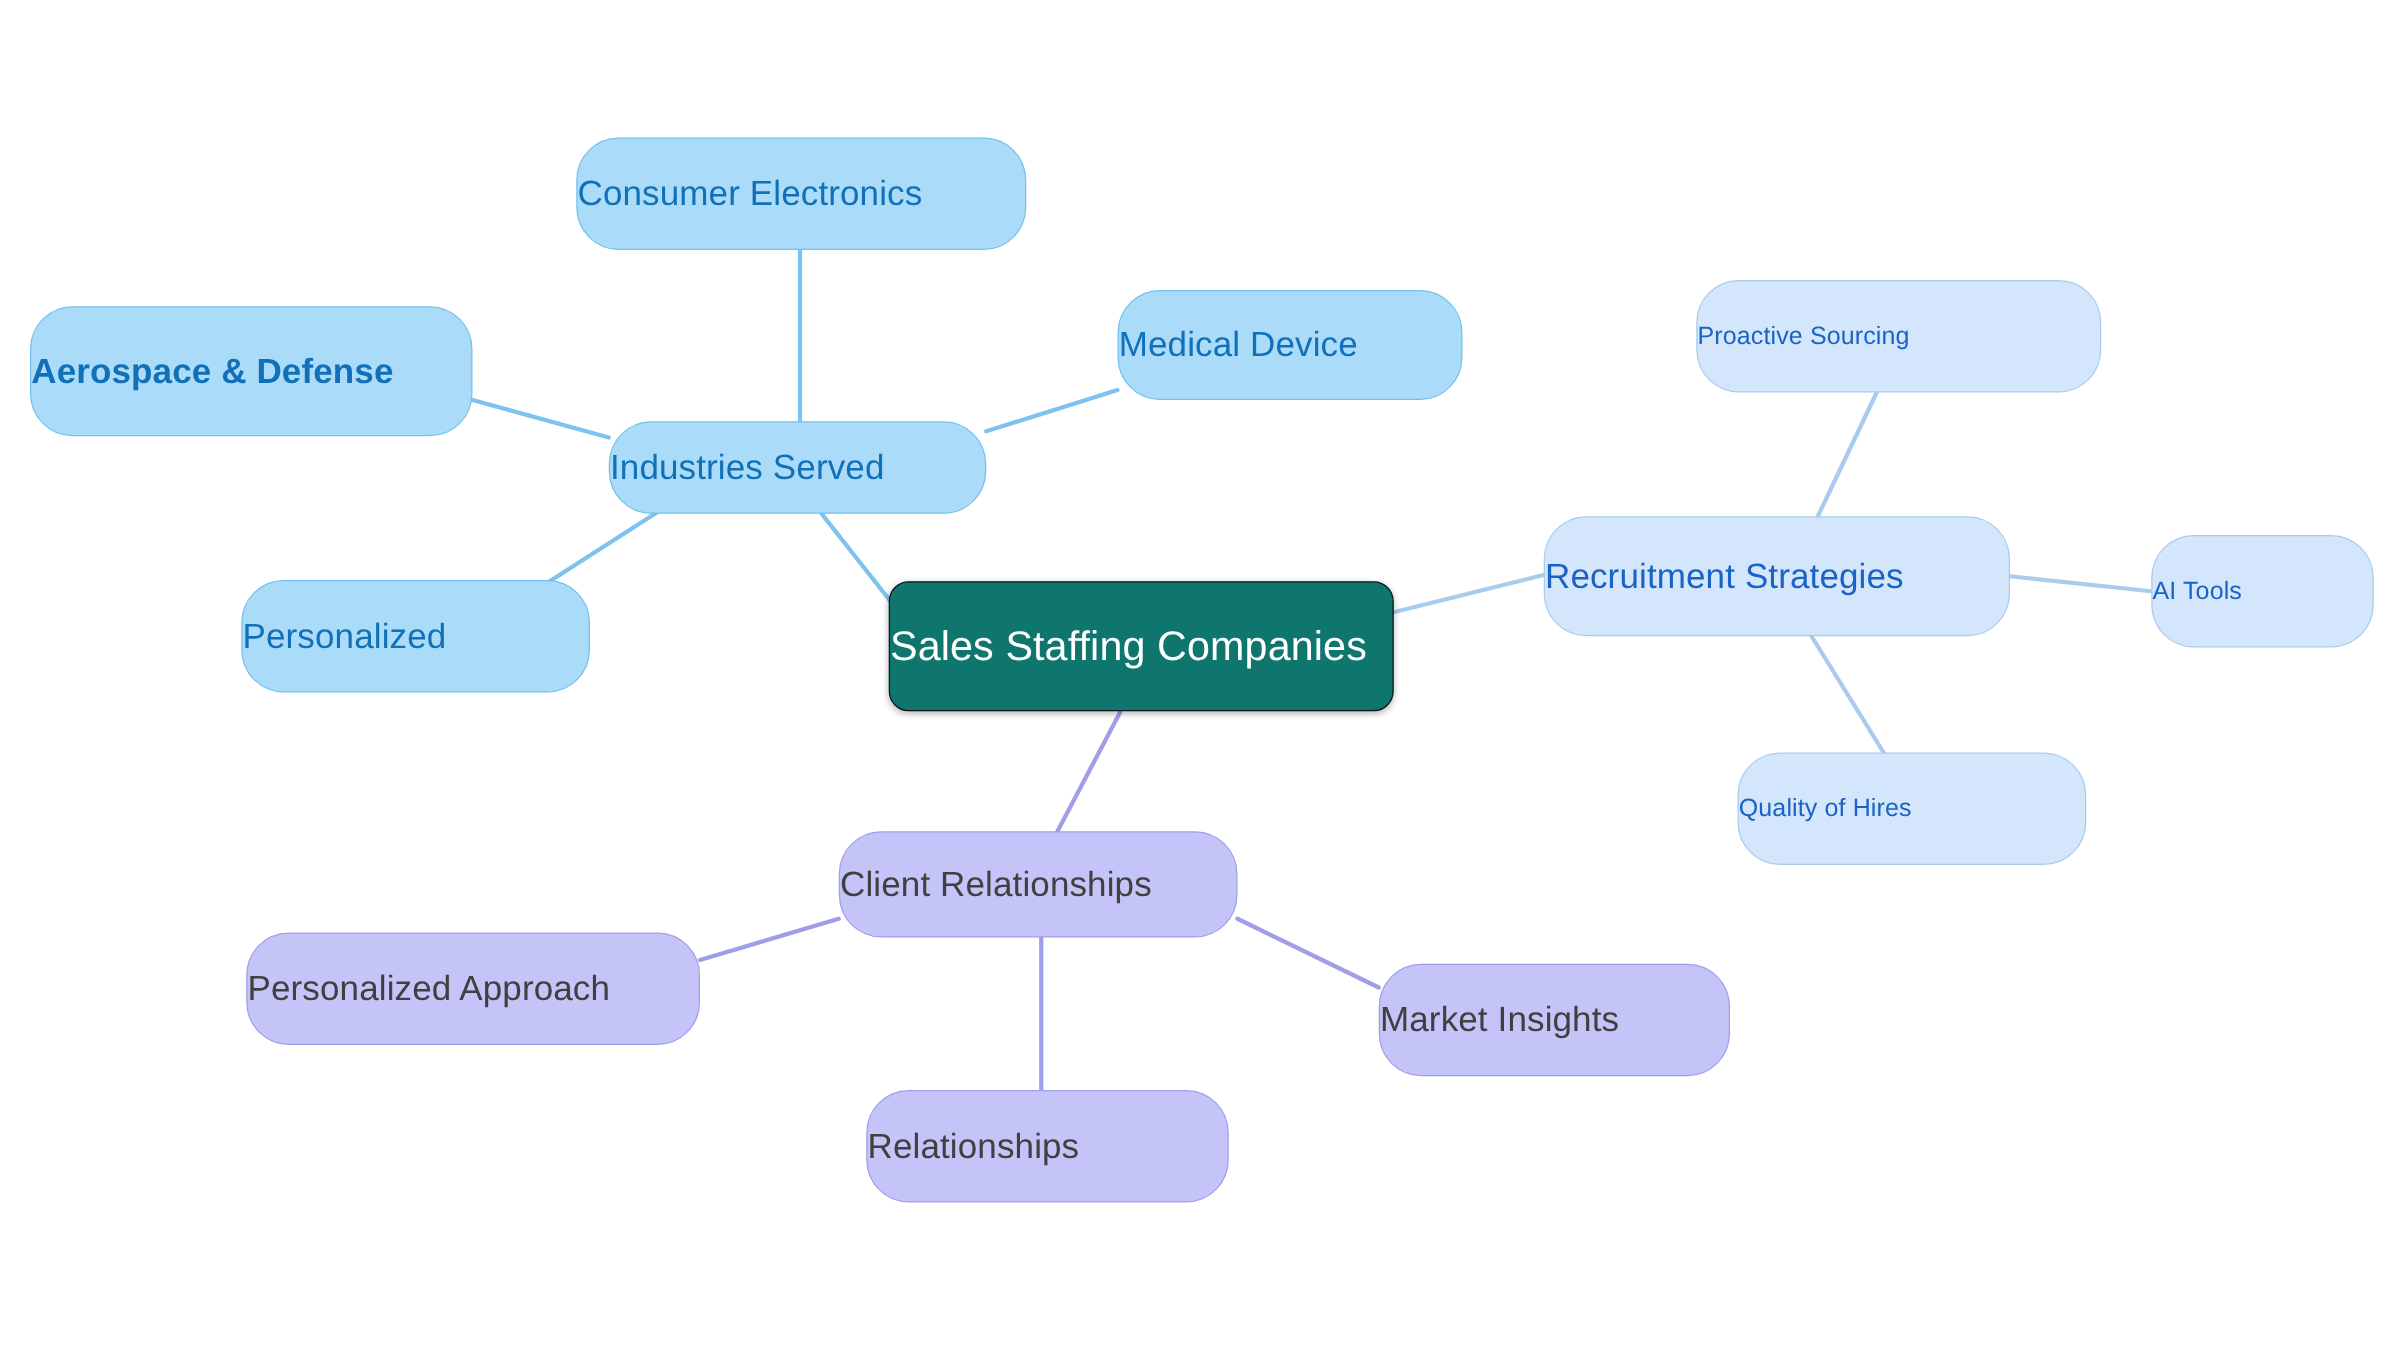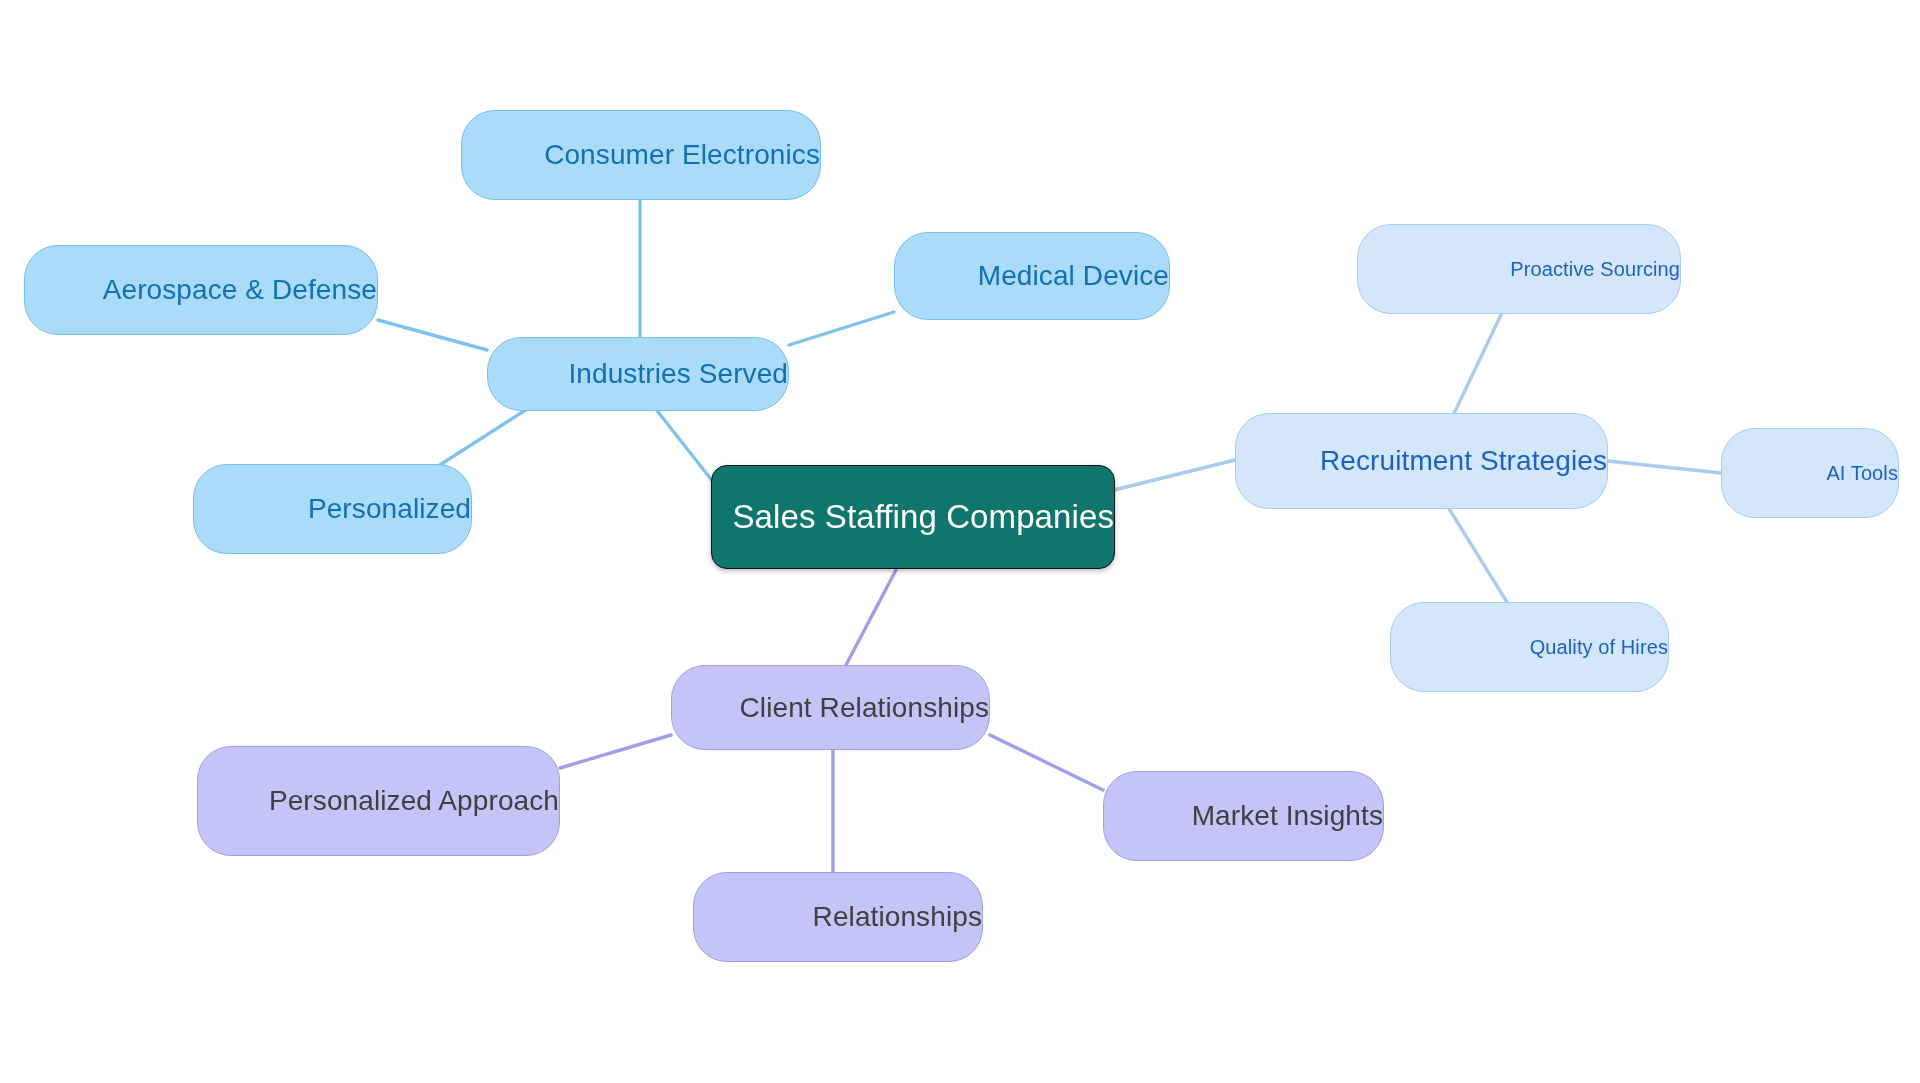--- a/index.html
+++ b/index.html
@@ -25,21 +25,21 @@
     top: 0;
     width: 1920px;
     height: 1083px;
     pointer-events: none;
   }
   .node {
     position: absolute;
     box-sizing: border-box;
     display: flex;
     align-items: center;
-    justify-content: flex-end;
+    justify-content: flex-start;
     text-align: center;
     border-style: solid;
     border-width: 1.5px;
     white-space: nowrap;
     letter-spacing: 0.1px;
     user-select: none;
   }
   .node-root {
     background: #0f766e;
     border-color: #0d1117;
@@ -109,21 +109,21 @@
   </div>
 
   <div class="node node-blue-a" style="left:461px; top:110px; width:360px; height:90px;">
     <span>Consumer Electronics</span>
   </div>
 
   <div class="node node-blue-a" style="left:894px; top:232px; width:276px; height:88px;">
     <span>Medical Device</span>
   </div>
 
-  <div class="node node-blue-a" style="left:24px; top:245px; width:354px; height:90px;">
+  <div class="node node-blue-a" style="left:24px; top:245px; width:354px; height:104px;font-weight:bold;">
     <span>Aerospace &amp; Defense</span>
   </div>
 
   <div class="node node-blue-a" style="left:193px; top:464px; width:279px; height:90px;">
     <span>Personalized</span>
   </div>
 
   <div class="node node-blue-b node-branch" style="left:1235px; top:413px; width:373px; height:96px;">
     <span>Recruitment Strategies</span>
   </div>
@@ -137,21 +137,21 @@
   </div>
 
   <div class="node node-blue-b" style="left:1390px; top:602px; width:279px; height:90px;">
     <span>Quality of Hires</span>
   </div>
 
   <div class="node node-purple node-branch" style="left:671px; top:665px; width:319px; height:85px;">
     <span>Client Relationships</span>
   </div>
 
-  <div class="node node-purple" style="left:197px; top:746px; width:363px; height:110px;">
+  <div class="node node-purple" style="left:197px; top:746px; width:363px; height:90px;">
     <span>Personalized Approach</span>
   </div>
 
   <div class="node node-purple" style="left:1103px; top:771px; width:281px; height:90px;">
     <span>Market Insights</span>
   </div>
 
   <div class="node node-purple" style="left:693px; top:872px; width:290px; height:90px;">
     <span>Relationships</span>
   </div>

